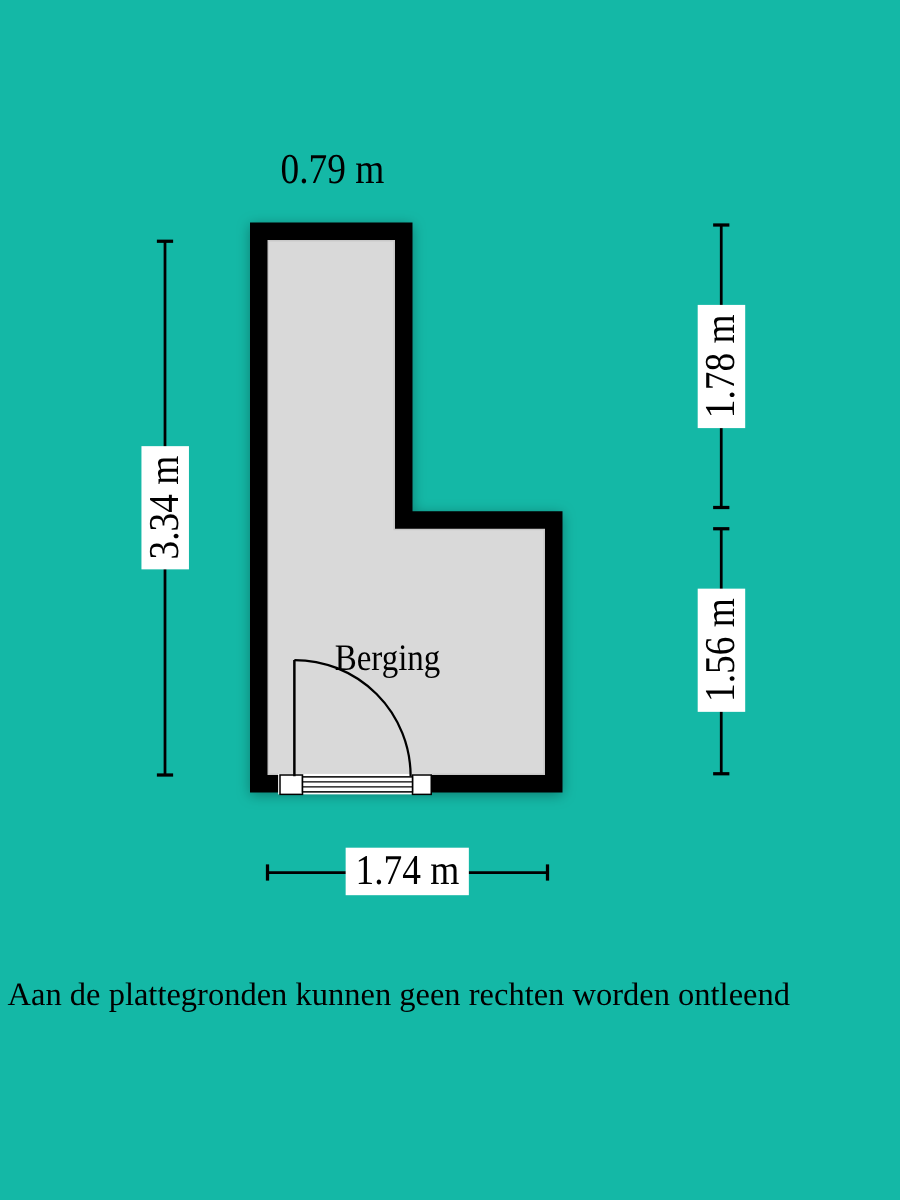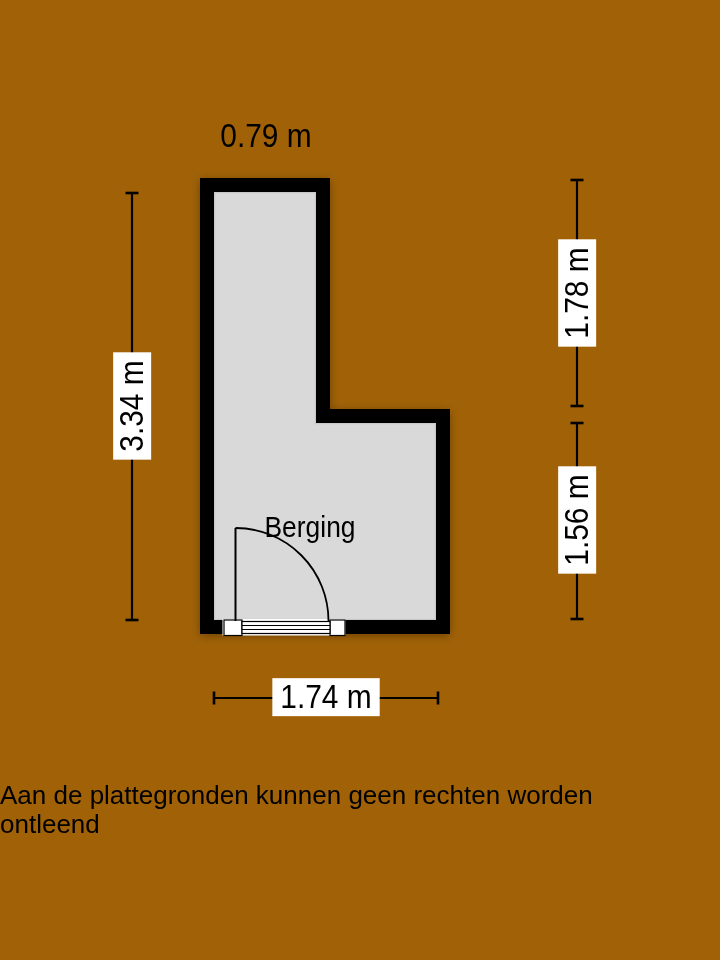--- a/index.html
+++ b/index.html
@@ -4,23 +4,23 @@
 <style>
   html, body {
     margin: 0;
     padding: 0;
     background: #ffffff;
   }
   .page {
     position: relative;
     width: 720px;
     height: 960px;
-    background: #a16207;
+    background: #14b8a6;
     overflow: hidden;
-    font-family: Liberation Sans, sans-serif;
+    font-family: Liberation Serif, serif;
     color: #000;
   }
   .plan-svg {
     position: absolute;
     left: 0;
     top: 0;
     width: 720px;
     height: 960px;
   }
   .dim-label {
@@ -44,21 +44,21 @@
     color: #000;
     white-space: nowrap;
     background: transparent;
     transform: translate(-50%, -50%) scaleX(0.88);
   }
   .footer {
     position: absolute;
     top: 781px;
     left: 0;
     width: 632px;
-    text-align: left;
+    text-align: right;
     font-size: 26px;
     line-height: 29px;
     color: #000;
   }
 </style>
 </head>
 <body>
 
 <div class="page">
 

